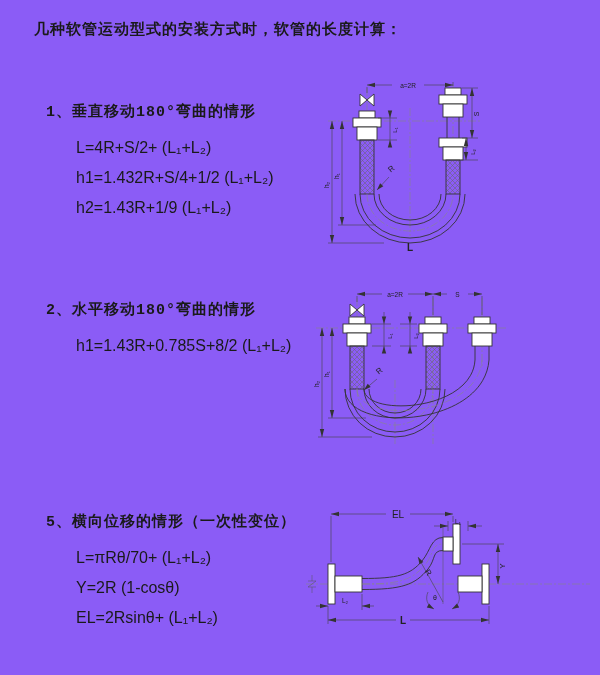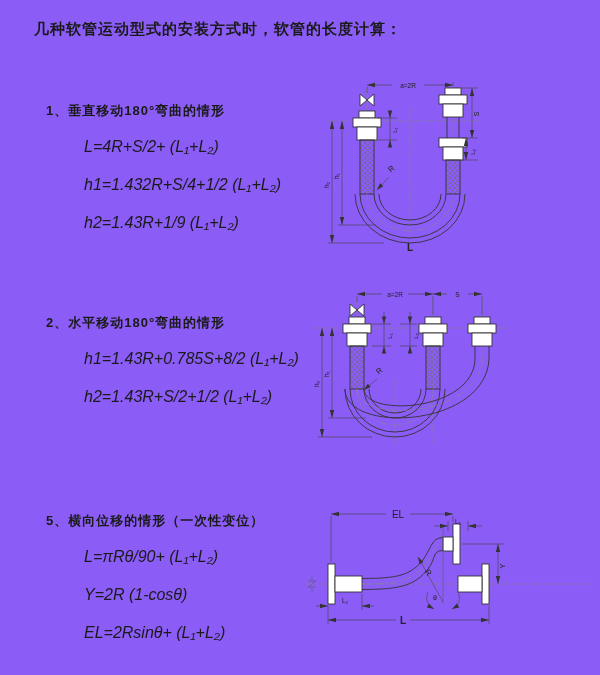--- a/index.html
+++ b/index.html
@@ -1,24 +1,24 @@
 <!DOCTYPE html>
 <html lang="zh"><head>
 <meta charset="utf-8">
 <style>
   html,body{margin:0;padding:0;background:#e8e8e8;}
   #page{position:relative;width:600px;height:675px;background:#8b5cf6;margin:0 auto;
         font-family:"Liberation Sans","DejaVu Sans",sans-serif;color:#1a1a1a;overflow:hidden;}
   .abs{position:absolute;}
   .doc-title{left:34px;top:20px;font-size:15px;font-weight:700;letter-spacing:1px;}
   .section{left:46px;}
-  .sec-heading{font-size:13px;font-weight:700;letter-spacing:1px;margin:0 0 12px 0;}
-  .formula{font-size:16px;line-height:30px;padding-left:30px;margin:8px;white-space:nowrap;font-style:italic;}
+  .sec-heading{font-size:15px;font-weight:700;letter-spacing:1px;margin:0 0 12px 0;font-family:Liberation Mono, monospace;}
+  .formula{font-size:16px;line-height:30px;padding-left:30px;margin:0;white-space:nowrap;}
   #sec1{top:102px;}
-  #sec2{top:314px;}
+  #sec2{top:300px;}
   #sec3{top:512px;}
   .diag{position:absolute;}
   svg text{fill:#222;font-family:"Liberation Sans","DejaVu Sans",sans-serif;}
   .ol{stroke:#333;stroke-width:0.9;fill:none;}
   .olw{stroke:#333;stroke-width:0.9;fill:#fff;}
   .cl{stroke:#888;stroke-width:0.6;fill:none;stroke-dasharray:8 2 2 2;}
   .dim{stroke:#444;stroke-width:0.6;fill:none;}
   .ah{fill:#333;stroke:none;}
   .thin{stroke:#555;stroke-width:0.5;fill:none;}
 </style>
@@ -32,26 +32,25 @@
   <div class="abs section" id="sec1">
     <p class="sec-heading">1、垂直移动180°弯曲的情形</p>
     <p class="formula">L=4R+S/2+ (L₁+L₂)</p>
     <p class="formula">h1=1.432R+S/4+1/2 (L₁+L₂)</p>
     <p class="formula">h2=1.43R+1/9 (L₁+L₂)</p>
   </div>
 
   <div class="abs section" id="sec2">
     <p class="sec-heading">2、水平移动180°弯曲的情形</p>
     <p class="formula">h1=1.43R+0.785S+8/2 (L₁+L₂)</p>
-    <p class="formula">h2=1.43R+S/2+1/2 (L₁+L₂)</p>
   </div>
 
   <div class="abs section" id="sec3">
     <p class="sec-heading">5、横向位移的情形（一次性变位）</p>
-    <p class="formula">L=πRθ/90+ (L₁+L₂)</p>
+    <p class="formula">L=πRθ/70+ (L₁+L₂)</p>
     <p class="formula">Y=2R (1-cosθ)</p>
     <p class="formula">EL=2Rsinθ+ (L₁+L₂)</p>
   </div>
 
   <svg class="diag" style="left:320px;top:78px;" width="180" height="178" viewBox="0 0 180 178">
     <defs>
       <pattern id="bp1" width="5" height="5" patternUnits="userSpaceOnUse">
         <path d="M0,5 L5,0 M0,0 L5,5" stroke="#666" stroke-width="0.5"></path>
       </pattern>
     </defs>

